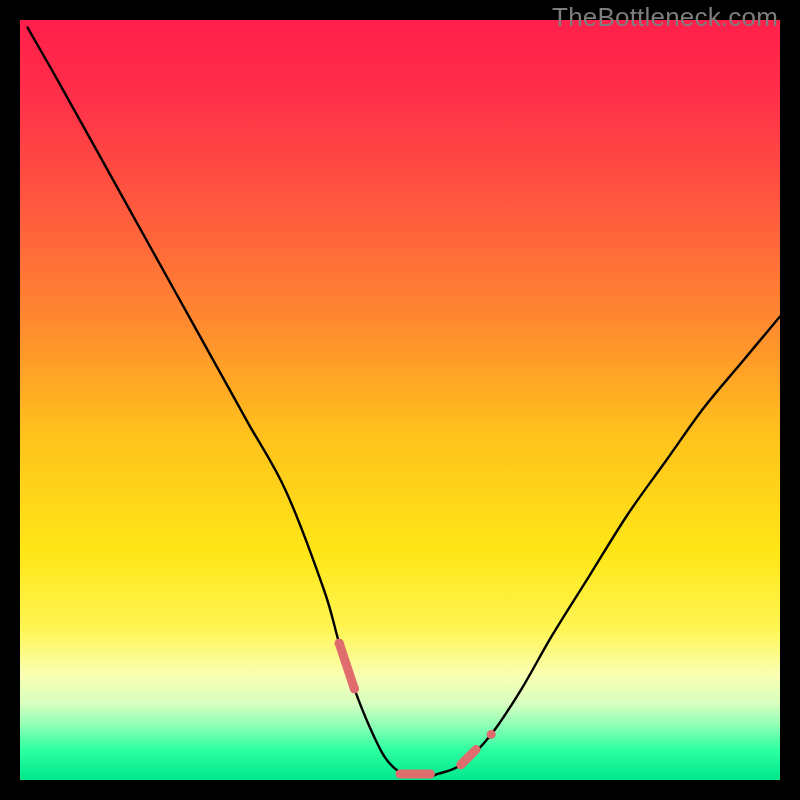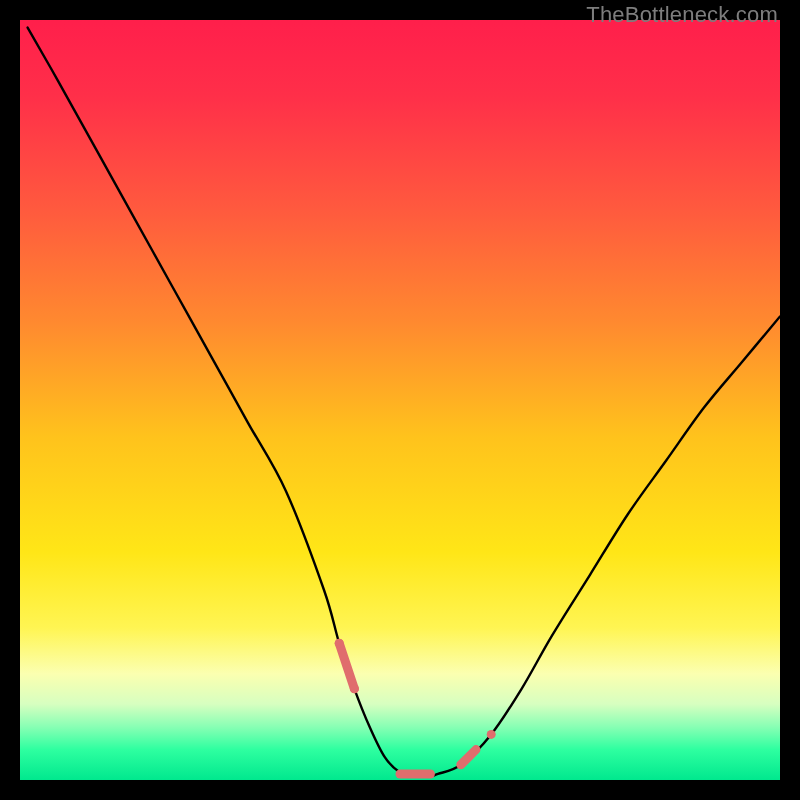--- a/index.html
+++ b/index.html
@@ -32,21 +32,21 @@
     left: 0;
     top: 0;
     width: 100%;
     height: 100%;
   }
   .watermark {
     position: absolute;
     top: 2px;
     right: 22px;
     color: #7d7d7d;
-    font-size: 22px;
+    font-size: 26px;
     letter-spacing: 0.2px;
     font-weight: 500;
     user-select: none;
   }
   svg.curves {
     position: absolute;
     left: 0;
     top: 0;
     width: 100%;
     height: 100%;

